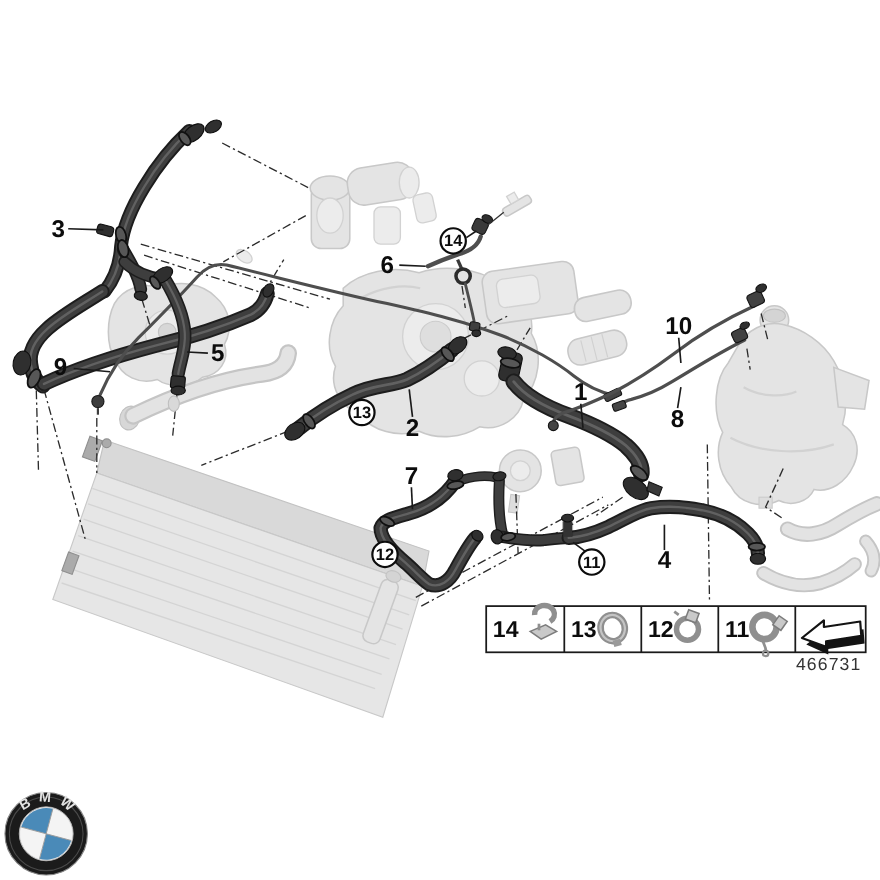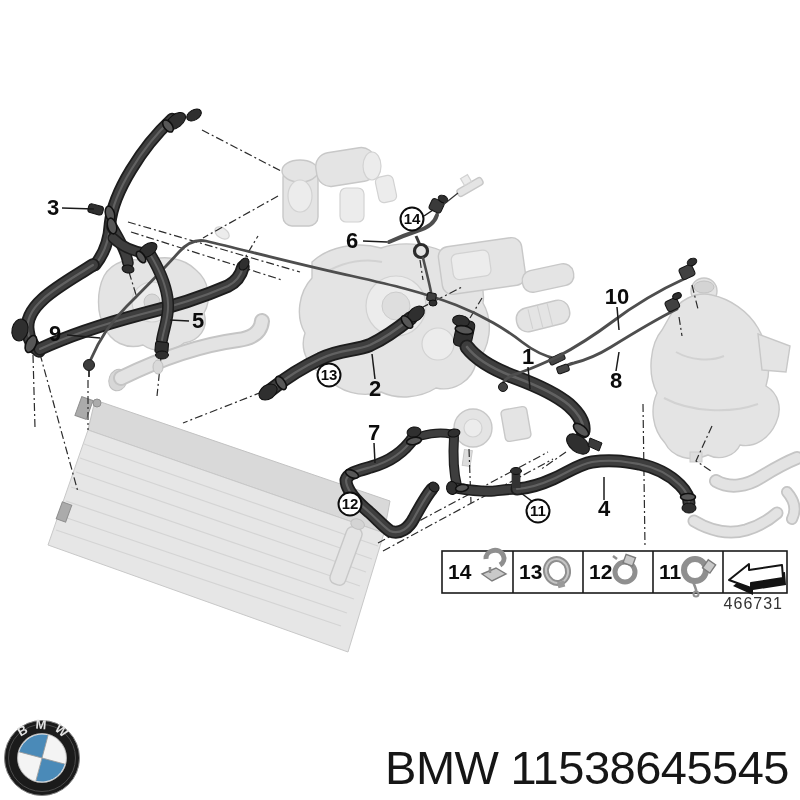--- a/index.html
+++ b/index.html
@@ -448,15 +448,14 @@
     <path d="M39,39 L15.5,39 A23.5,23.5 0 0 1 39,15.5 Z" fill="#4a8ab8"></path>
     <line x1="39" y1="15.5" x2="39" y2="62.5" stroke="#9c9c9c" stroke-width="0.8"></line>
     <line x1="15.5" y1="39" x2="62.5" y2="39" stroke="#9c9c9c" stroke-width="0.8"></line>
   </g>
   <path id="bmwarc" d="M12.6,27 A29,29 0 0 1 65.4,27" fill="none"></path>
   <text font-size="13" font-weight="bold" fill="#e3e3e3" font-family="Liberation Sans, DejaVu Sans, sans-serif" letter-spacing="7">
     <textPath href="#bmwarc" startOffset="10">BMW</textPath>
   </text>
 </svg>
 
-<div class="partnum"><span>BMW</span><span class="sep"></span><span>11538645545</span></div>
 
 </div>
 
 </body></html>

